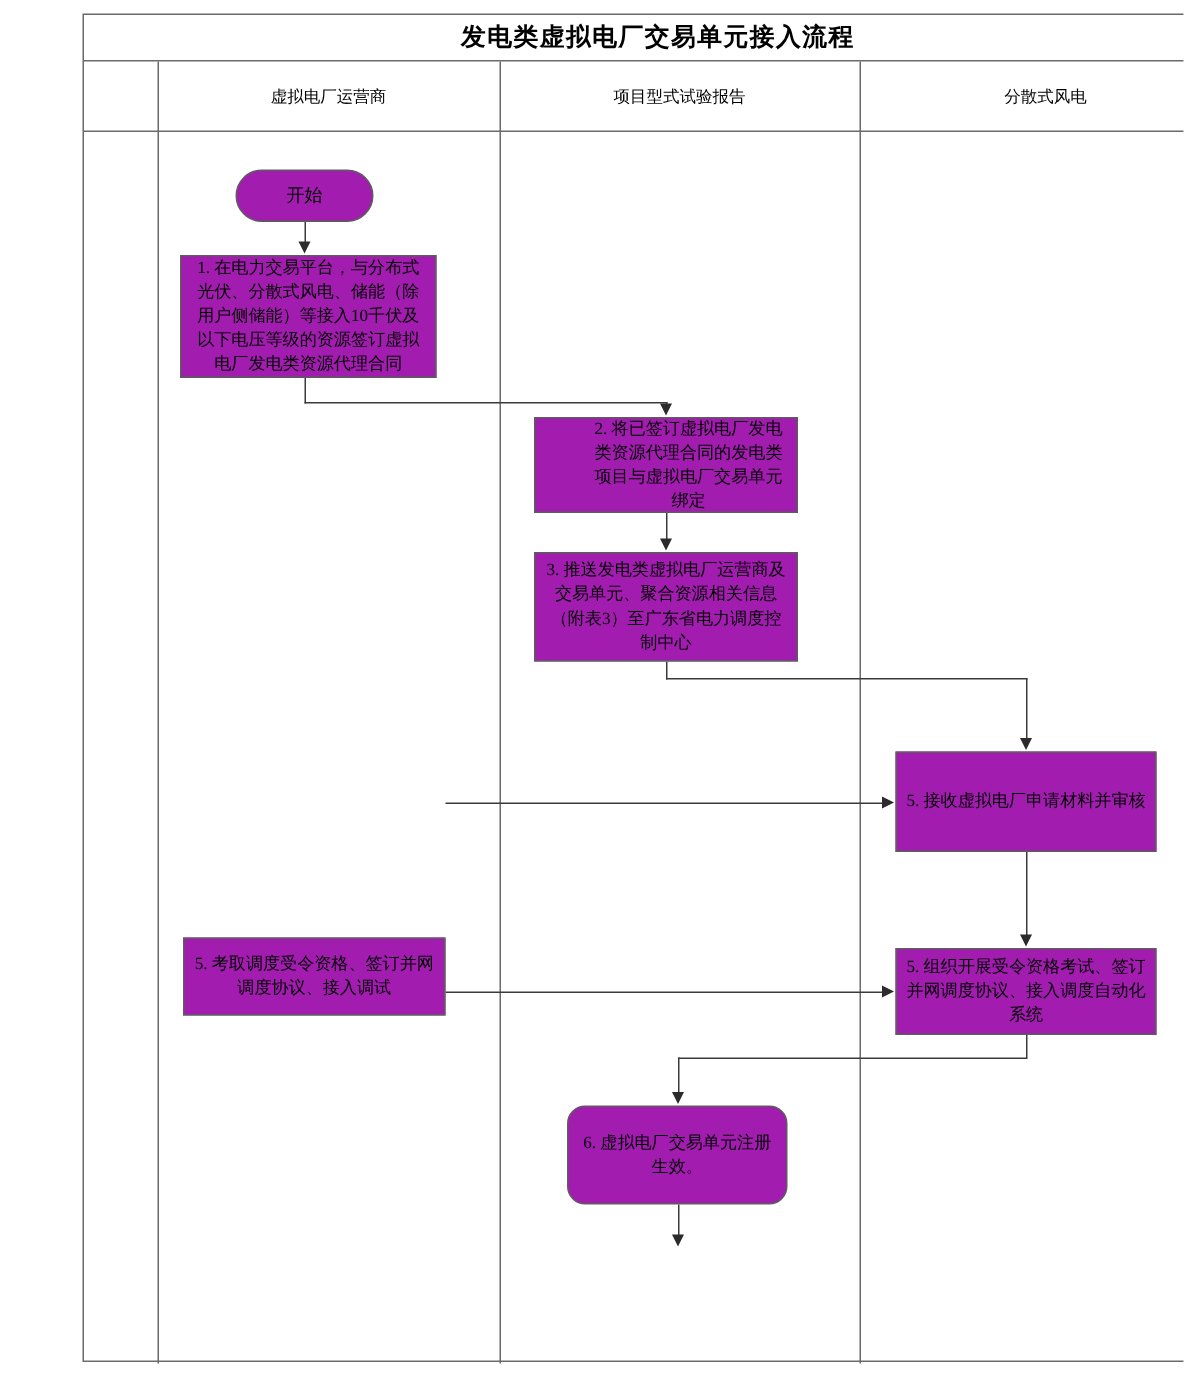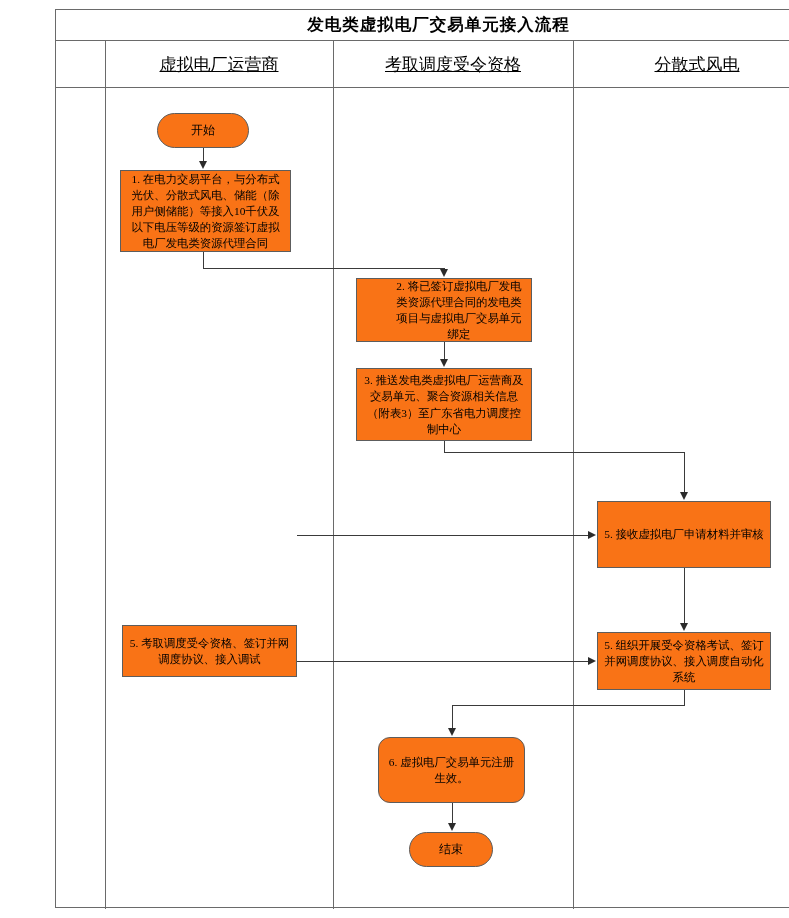--- a/index.html
+++ b/index.html
@@ -57,40 +57,39 @@
     border-bottom: 1.2px solid #6a6a6a;
     box-sizing: border-box;
   }
   .lane-header {
     position: absolute;
     top: 0;
     height: 100%;
     display: flex;
     align-items: center;
     justify-content: center;
-    font-size: 17px;
-    box-sizing: border-box;
-    text-decoration: underline;
+    font-size: 11px;
+    box-sizing: border-box;
   }
 
   
   .vdiv {
     position: absolute;
     top: 31px;
     width: 0;
     border-left: 1.2px solid #6a6a6a;
     height: 868px;
   }
 
   
   .node {
     position: absolute;
     box-sizing: border-box;
     border: 1.1px solid #5d5d5d;
-    background: #f97316;
+    background: #a21caf;
     display: flex;
     align-items: center;
     justify-content: center;
     text-align: center;
     font-size: 11.4px;
     line-height: 1.42;
     padding: 3px 6px;
     z-index: 3;
   }
   .node.process { border-radius: 0; }
@@ -133,21 +132,21 @@
 
   <div class="lane-table">
 
     <div class="title-row">
       <span class="title-text">发电类虚拟电厂交易单元接入流程</span>
     </div>
 
     <div class="header-row">
       <div class="lane-header" style="left:0px; width:49px;"></div>
       <div class="lane-header" style="left:49px; width:228px;">虚拟电厂运营商</div>
-      <div class="lane-header" style="left:277px; width:240px;">考取调度受令资格</div>
+      <div class="lane-header" style="left:277px; width:240px;">项目型式试验报告</div>
       <div class="lane-header" style="left:517px; width:248px;">分散式风电</div>
     </div>
 
     <div class="vdiv" style="left:49px;"></div>
     <div class="vdiv" style="left:277px;"></div>
     <div class="vdiv" style="left:517px;"></div>
   </div>
 
   <div class="ln v" style="left:158.5px; top:148px; height:14px;"></div>
   <div class="arrow down" style="left:154.5px; top:161px;"></div>
@@ -208,17 +207,14 @@
   </div>
 
   <div class="node process" style="left:553px; top:632px; width:174px; height:58px;">
     <span class="label">5. 组织开展受令资格考试、签订并网调度协议、接入调度自动化系统</span>
   </div>
 
   <div class="node process" style="left:334px; top:737px; width:147px; height:66px;border-radius:12px;">
     <span class="label">6. 虚拟电厂交易单元注册生效。</span>
   </div>
 
-  <div class="node terminal" style="left:365px; top:832px; width:84px; height:35px;">
-    <span class="label">结束</span>
-  </div>
 
 </div>
 
 </body></html>

